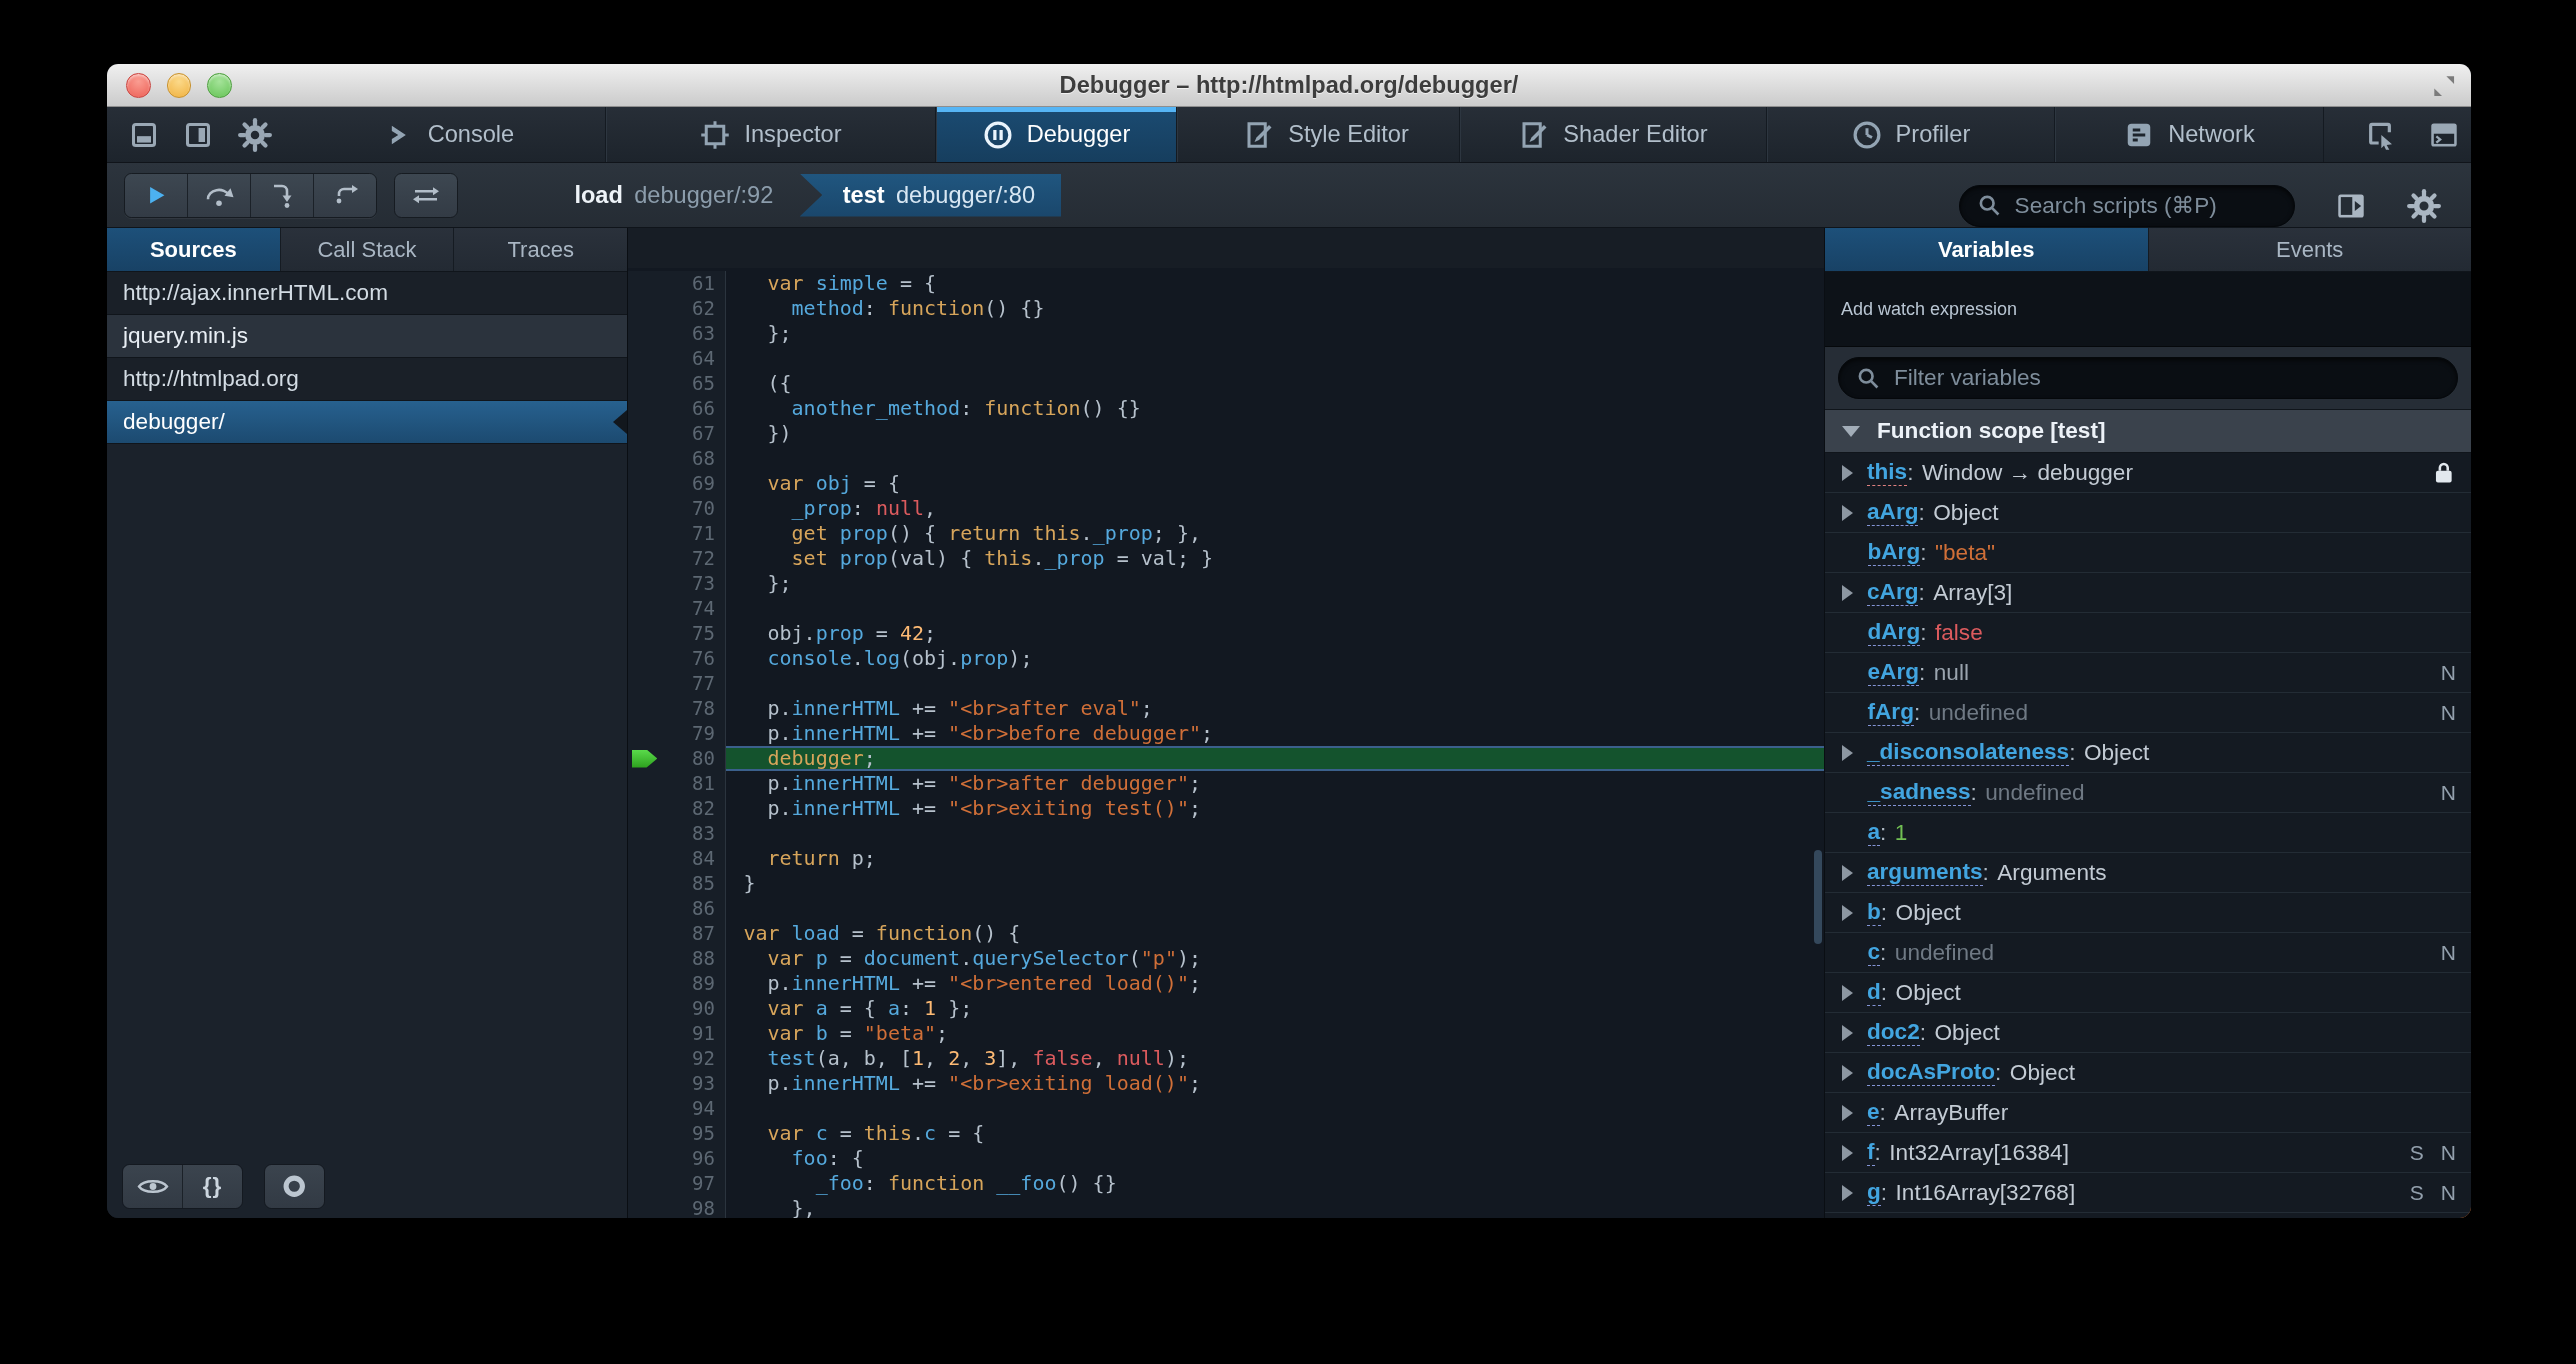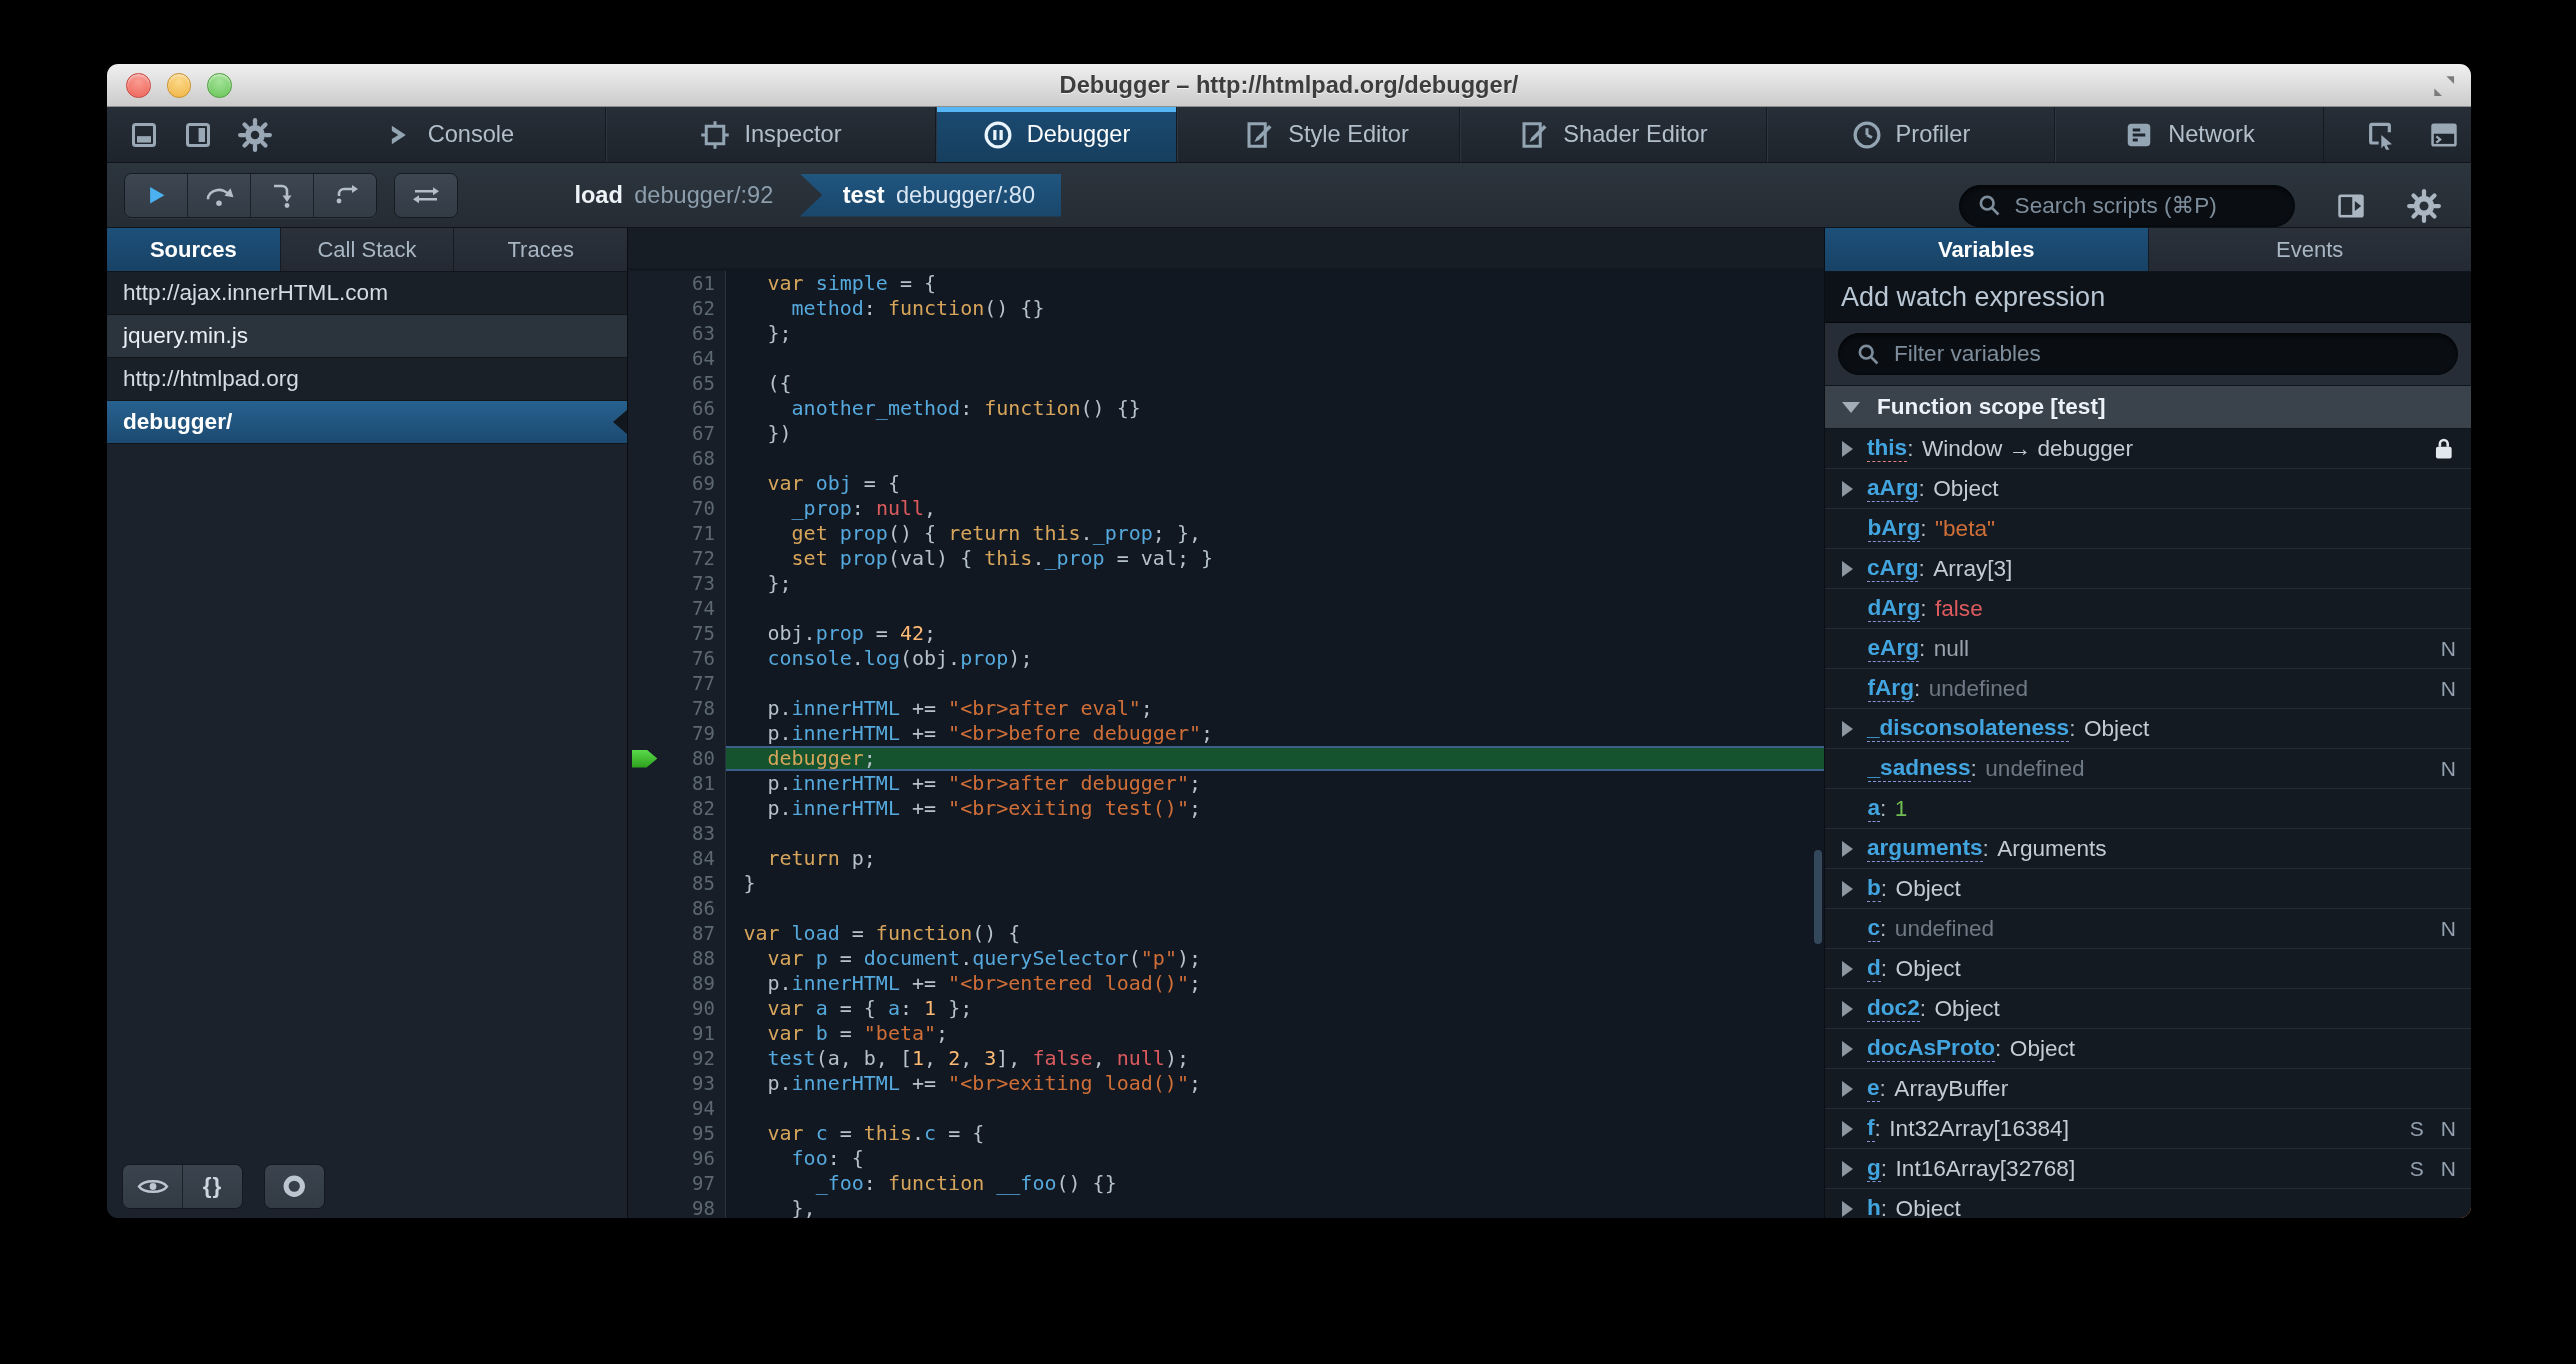--- a/index.html
+++ b/index.html
@@ -54,21 +54,21 @@
   
   .sidebar{width:520px;flex:none;background:#1b222b;border-right:0.9px solid #0a0e13;position:relative;display:flex;flex-direction:column;}
   .subtabs{height:43px;display:flex;background:linear-gradient(#2a313b,#232a33);border-bottom:0.9px solid #10151b;flex:none;}
   .subtab{flex:1;display:flex;align-items:center;justify-content:center;font-size:22px;color:#a9b6c3;border-right:0.9px solid #151b22;}
   .subtab:last-child{border-right:none;}
   .subtab.active{background:linear-gradient(#1d507a,#184265);color:#fff;font-weight:700;}
   .src-list{flex:1;overflow:hidden;}
   .src-row{height:42px;display:flex;align-items:center;padding:0 16px;font-size:22.6px;border-bottom:0.9px solid #10151b;position:relative;}
   .src-row.group{background:#1a2028;color:#d3dce4;}
   .src-row.file{background:#2b333d;color:#e9eff5;}
-  .src-row.selected{background:linear-gradient(#27618f,#1c4a70);color:#fff;font-weight:bold;}
+  .src-row.selected{background:linear-gradient(#27618f,#1c4a70);color:#fff;}
   .src-row.selected::after{content:"";position:absolute;right:0;top:50%;transform:translateY(-50%);border-top:12.3px solid transparent;border-bottom:12.3px solid transparent;border-right:14px solid #12171d;}
   .side-bottom{position:absolute;left:15px;bottom:13.2px;display:flex;gap:21px;}
   .sgrp{display:flex;border:0.9px solid #141920;border-radius:7.5px;overflow:hidden;}
   .sbtn{width:59px;height:43px;background:linear-gradient(#3b444e,#323a44);display:flex;align-items:center;justify-content:center;border-right:0.9px solid #1b2128;color:#bcc6d0;}
   .sbtn:last-child{border-right:none;}
   .sbtn .braces{font-size:22.6px;color:#ccd6df;font-weight:700;letter-spacing:0.9px;}
 
   
   .editor{flex:1;background:#121821;position:relative;overflow:hidden;font-family:"DejaVu Sans Mono",monospace;margin-top:40px;}
   .code-lines{padding-top:2.8px;}
@@ -76,21 +76,21 @@
   .lmark{width:34px;flex:none;background:#171e27;position:relative;}
   .lnum{width:53px;flex:none;background:#171e27;color:#5d6873;font-size:19px;text-align:right;padding-right:10.4px;border-right:0.9px solid #2b343e;box-sizing:content-box;}
   .lcode{flex:1;padding-left:17px;color:#b6c1cc;}
   .code-line.hl .lcode{background:#14532d;box-shadow:inset 0 1.9px 0 #3b608c,inset 0 -1.9px 0 #3b608c;}
   .lmark .dbg-arrow{position:absolute;left:3.8px;top:3.8px;width:25.5px;height:18px;background:linear-gradient(#5ada4b,#2da01e);clip-path:polygon(0 0,58% 0,100% 50%,58% 100%,0 100%);}
   .kw{color:#d7a55b;} .pr{color:#55a9dd;} .st{color:#d06f38;} .nu{color:#fdba74;} .at{color:#dc5b5e;} .pl{color:#b6c1cc;}
   .ed-thumb{position:absolute;right:1.9px;top:582px;width:8.5px;height:94px;border-radius:4.7px;background:#34485c;}
 
   
   .varpanel{width:646px;flex:none;background:#f97316;border-left:0.9px solid #0a0e13;display:flex;flex-direction:column;}
-  .watch-row{height:42px;flex:none;background:#0d1218;border-bottom:0.9px solid #05080b;display:flex;align-items:center;padding:4px 16px;font-size:27px;color:#b9c6d3;}
+  .watch-row{height:42px;flex:none;background:#0d1218;border-bottom:0.9px solid #05080b;display:flex;align-items:center;padding:16px 16px;font-size:18px;color:#b9c6d3;}
   .filter-row{height:62px;flex:none;background:#262d36;border-bottom:0.9px solid #10151b;display:flex;align-items:center;padding:0 13.2px;}
   .filter-row .search-pill{width:100%;height:42px;}
   .scope-hdr{height:42px;flex:none;background:#3a424c;border-bottom:0.9px solid #10151b;display:flex;align-items:center;gap:17px;padding:0 17px;font-size:22.6px;font-weight:700;color:#edf2f8;}
   .tri-down{width:0;height:0;border-left:9.4px solid transparent;border-right:9.4px solid transparent;border-top:11.3px solid #a2adb8;}
   .var-list{flex:1;overflow:hidden;}
   .var-row{height:40px;box-sizing:border-box;display:flex;align-items:center;padding:0 15px 0 17px;border-bottom:0.9px solid #232c35;font-size:22.6px;background:#141a22;}
   .tri-right{width:0;height:0;border-top:8.5px solid transparent;border-bottom:8.5px solid transparent;border-left:11.3px solid #8d97a2;margin-right:14px;flex:none;}
   .tri-spacer{width:25.5px;flex:none;}
   .vname{color:#42a5e0;font-weight:700;border-bottom:1.9px dashed #8494d6;padding-bottom:0.9px;}
   .vname.u-this{border-bottom-color:#e08080;}

